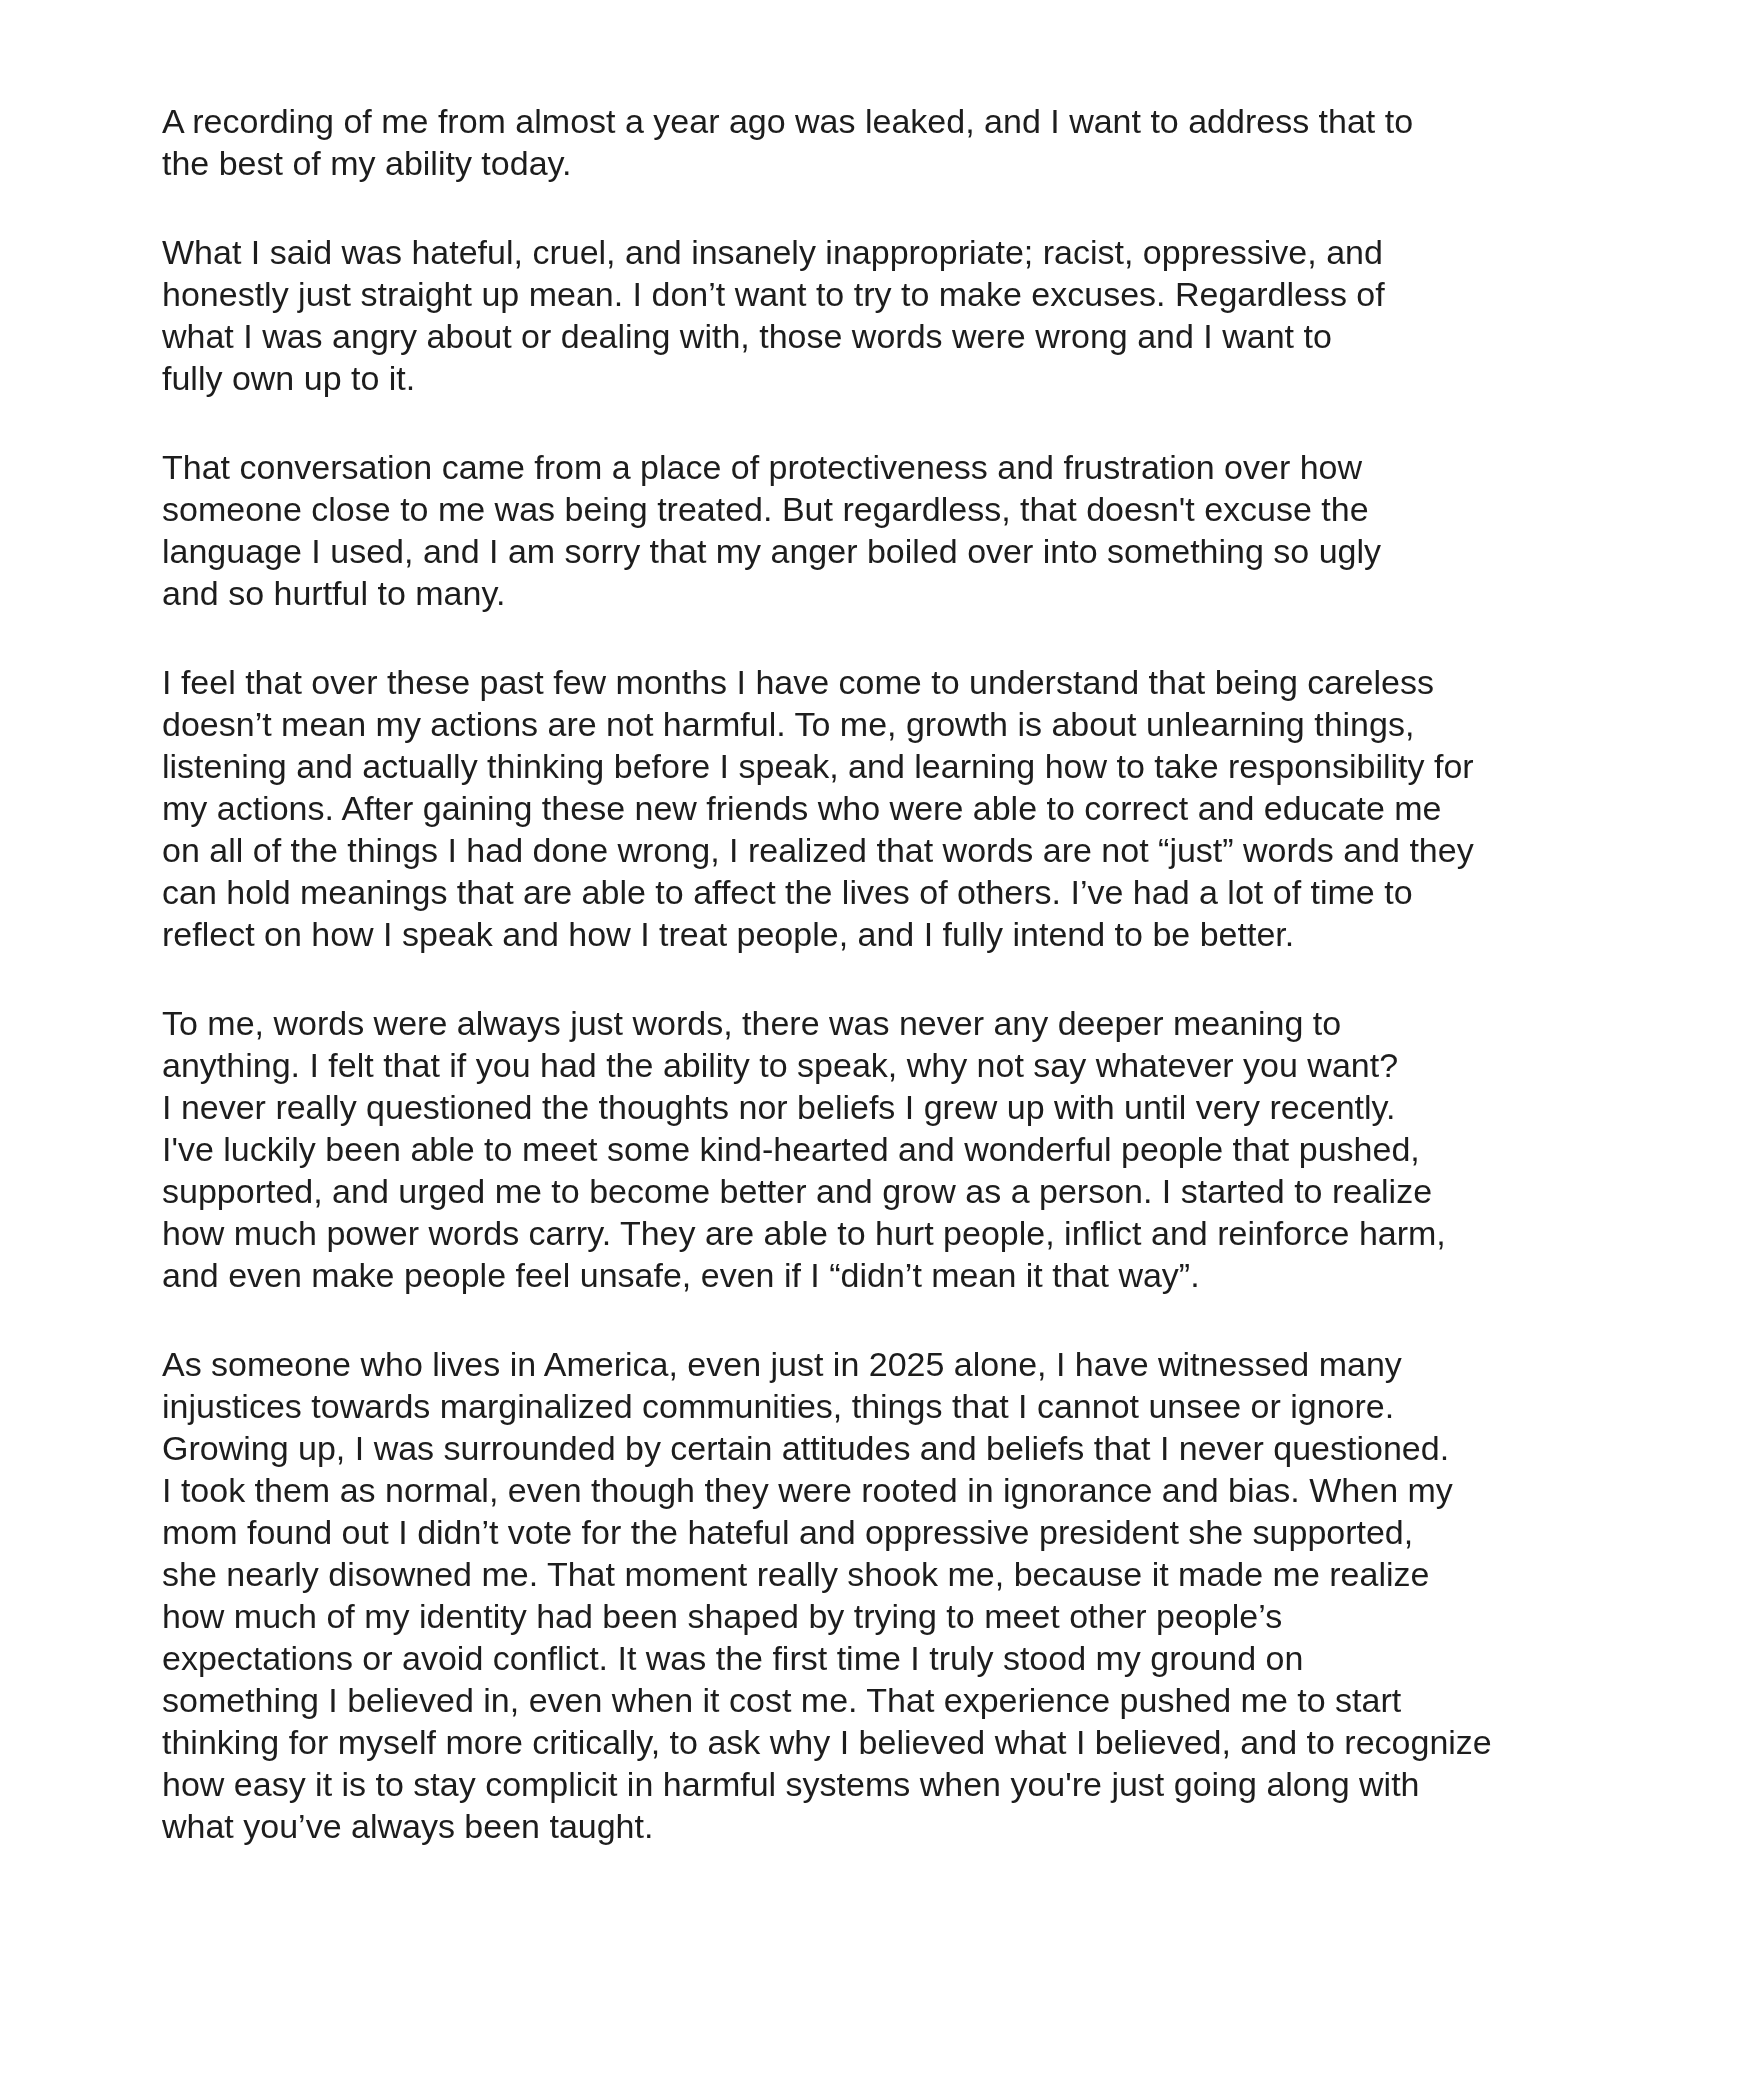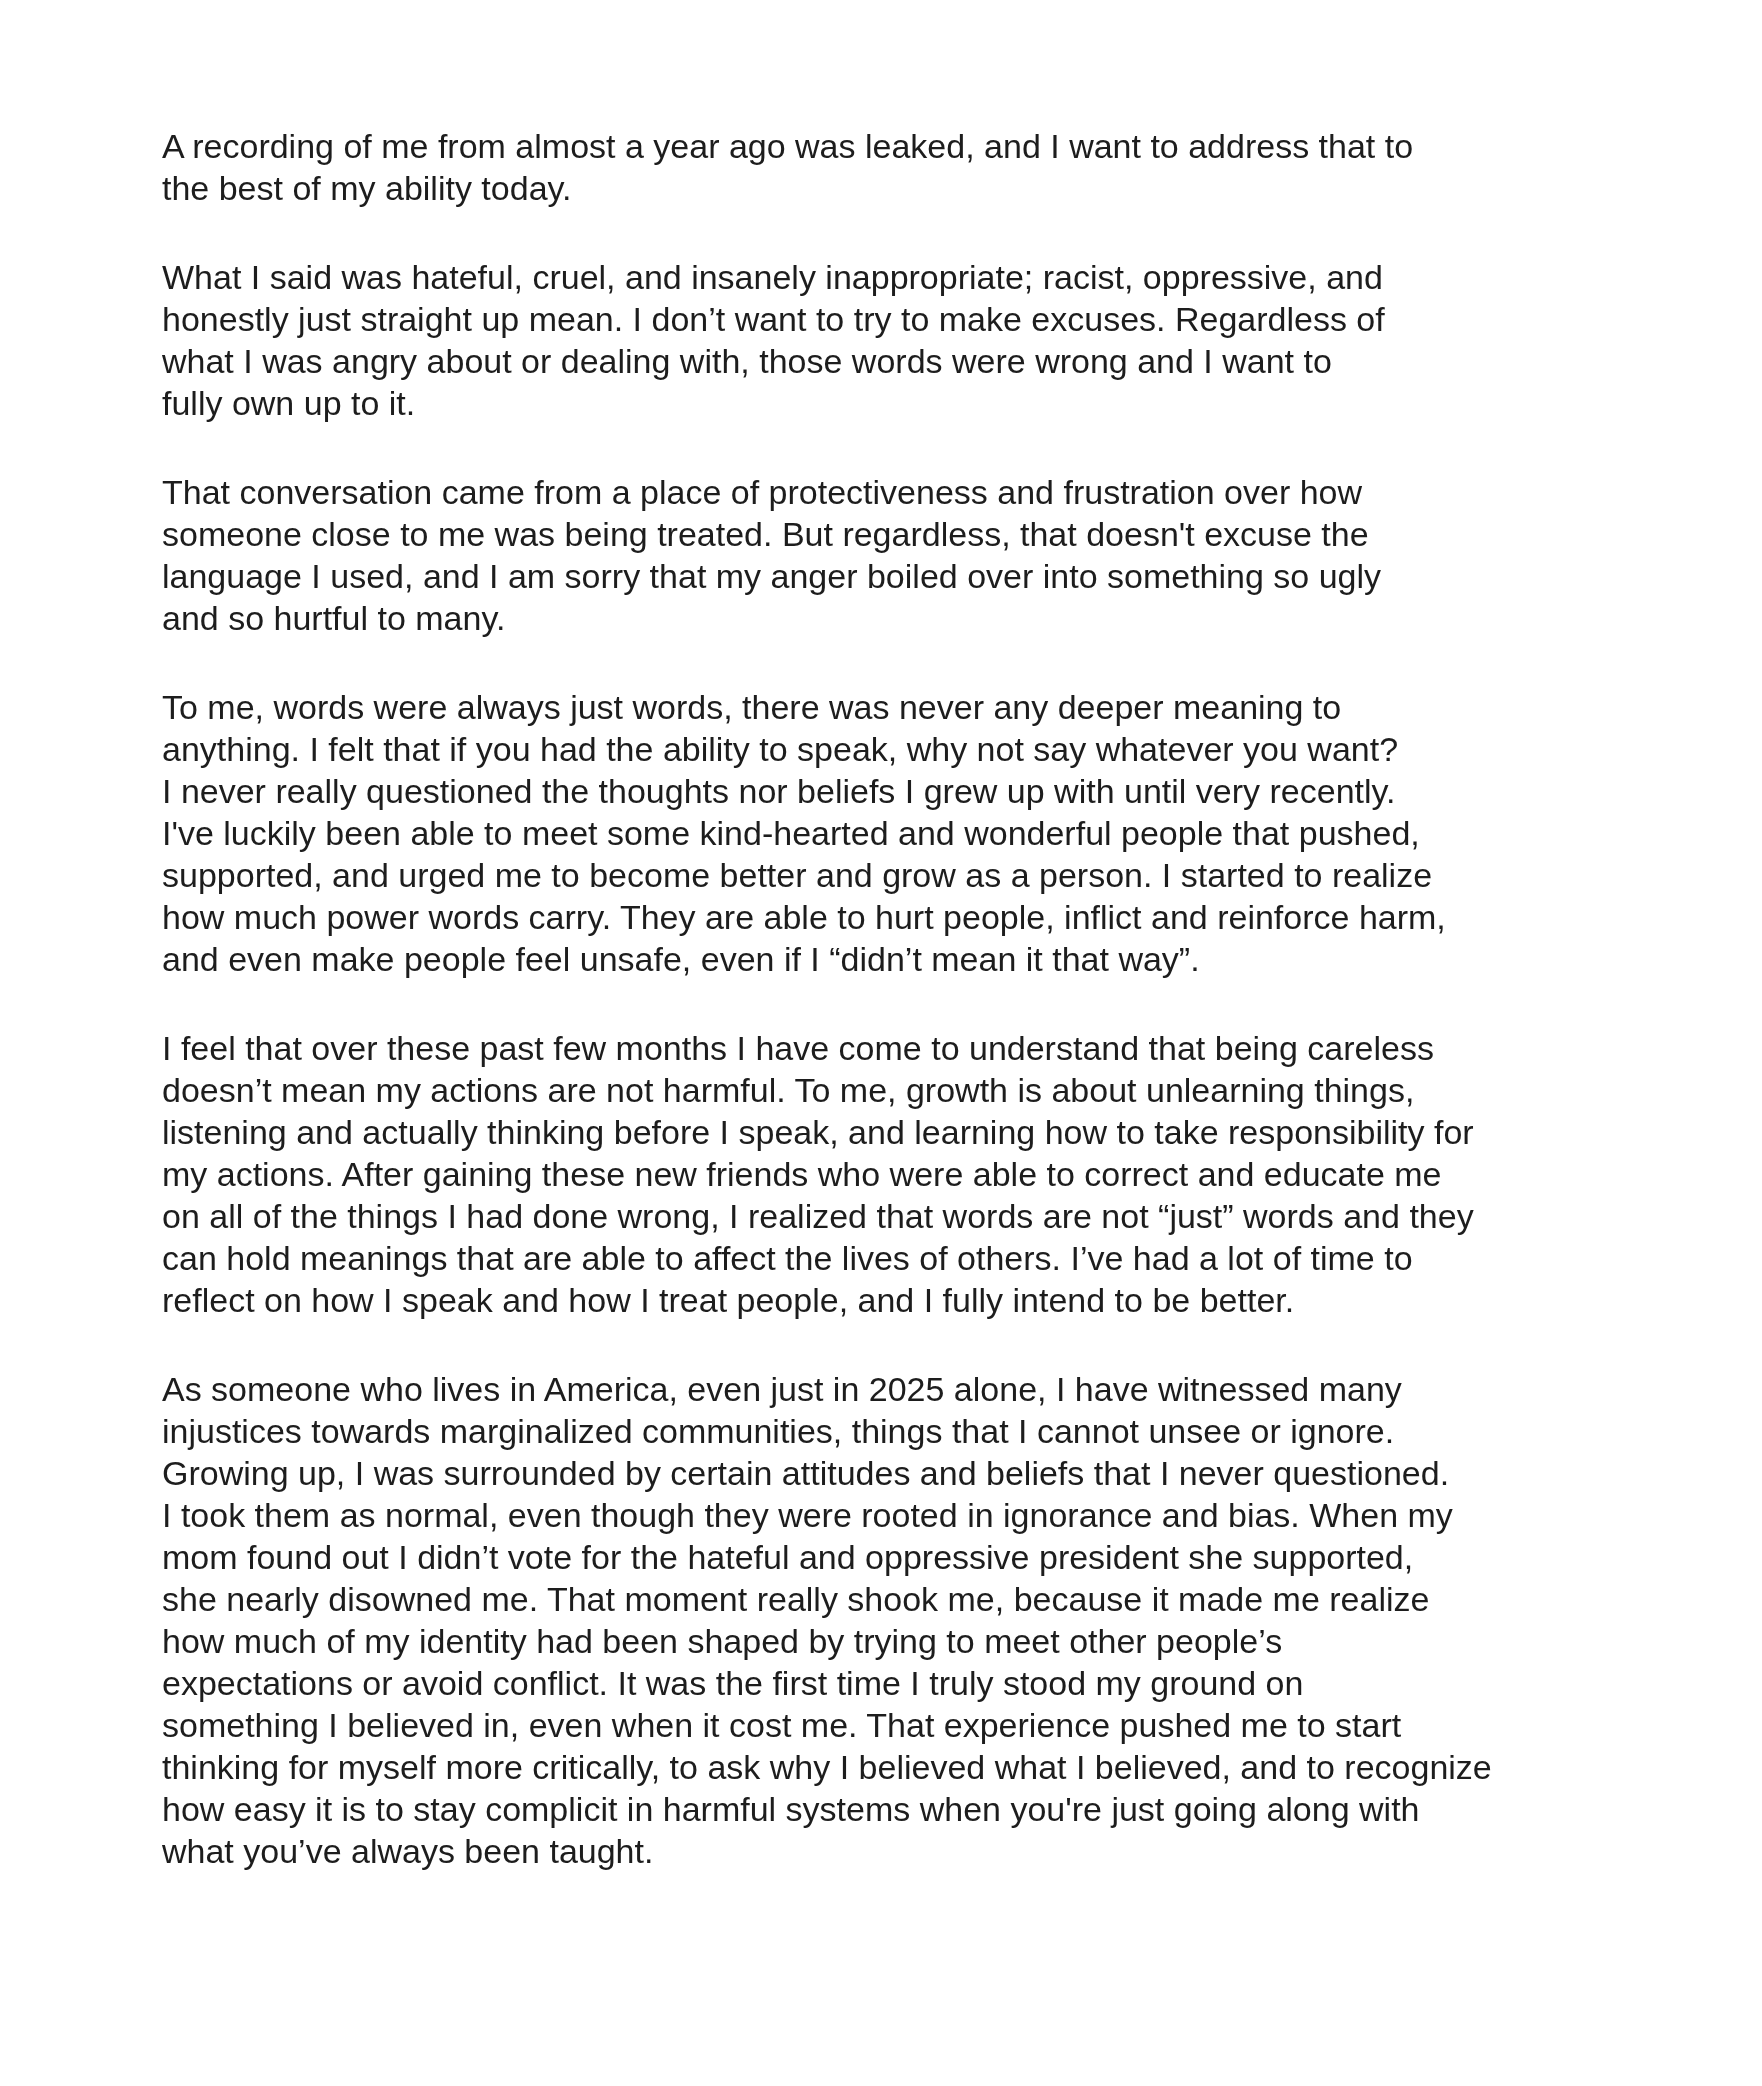--- a/index.html
+++ b/index.html
@@ -17,21 +17,21 @@
     position: absolute;
     left: 0;
     top: 0;
     width: 1763px;
     height: 2087px;
     background: #ffffff;
   }
   .text-block {
     position: absolute;
     left: 162px;
-    top: 125px;
+    top: 100px;
     width: 1574px;
     font-family: "Liberation Sans", "DejaVu Sans", sans-serif;
     font-size: 34px;
     line-height: 42px;
     font-weight: 400;
     color: #1d1d1d;
     letter-spacing: 0px;
   }
   .para {
     margin: 0 0 47px 0;
@@ -49,34 +49,34 @@
     <p class="para">A recording of me from almost a year ago was leaked, and I want to address that to
 the best of my ability today.</p>
     <p class="para">What I said was hateful, cruel, and insanely inappropriate; racist, oppressive, and
 honestly just straight up mean. I don’t want to try to make excuses. Regardless of
 what I was angry about or dealing with, those words were wrong and I want to
 fully own up to it.</p>
     <p class="para">That conversation came from a place of protectiveness and frustration over how
 someone close to me was being treated. But regardless, that doesn't excuse the
 language I used, and I am sorry that my anger boiled over into something so ugly
 and so hurtful to many.</p>
+    <p class="para">I feel that over these past few months I have come to understand that being careless
+doesn’t mean my actions are not harmful. To me, growth is about unlearning things,
+listening and actually thinking before I speak, and learning how to take responsibility for
+my actions. After gaining these new friends who were able to correct and educate me
+on all of the things I had done wrong, I realized that words are not “just” words and they
+can hold meanings that are able to affect the lives of others. I’ve had a lot of time to
+reflect on how I speak and how I treat people, and I fully intend to be better.</p>
     <p class="para">To me, words were always just words, there was never any deeper meaning to
 anything. I felt that if you had the ability to speak, why not say whatever you want?
 I never really questioned the thoughts nor beliefs I grew up with until very recently.
 I've luckily been able to meet some kind-hearted and wonderful people that pushed,
 supported, and urged me to become better and grow as a person. I started to realize
 how much power words carry. They are able to hurt people, inflict and reinforce harm,
 and even make people feel unsafe, even if I “didn’t mean it that way”.</p>
-    <p class="para">I feel that over these past few months I have come to understand that being careless
-doesn’t mean my actions are not harmful. To me, growth is about unlearning things,
-listening and actually thinking before I speak, and learning how to take responsibility for
-my actions. After gaining these new friends who were able to correct and educate me
-on all of the things I had done wrong, I realized that words are not “just” words and they
-can hold meanings that are able to affect the lives of others. I’ve had a lot of time to
-reflect on how I speak and how I treat people, and I fully intend to be better.</p>
     <p class="para">As someone who lives in America, even just in 2025 alone, I have witnessed many
 injustices towards marginalized communities, things that I cannot unsee or ignore.
 Growing up, I was surrounded by certain attitudes and beliefs that I never questioned.
 I took them as normal, even though they were rooted in ignorance and bias. When my
 mom found out I didn’t vote for the hateful and oppressive president she supported,
 she nearly disowned me. That moment really shook me, because it made me realize
 how much of my identity had been shaped by trying to meet other people’s
 expectations or avoid conflict. It was the first time I truly stood my ground on
 something I believed in, even when it cost me. That experience pushed me to start
 thinking for myself more critically, to ask why I believed what I believed, and to recognize

